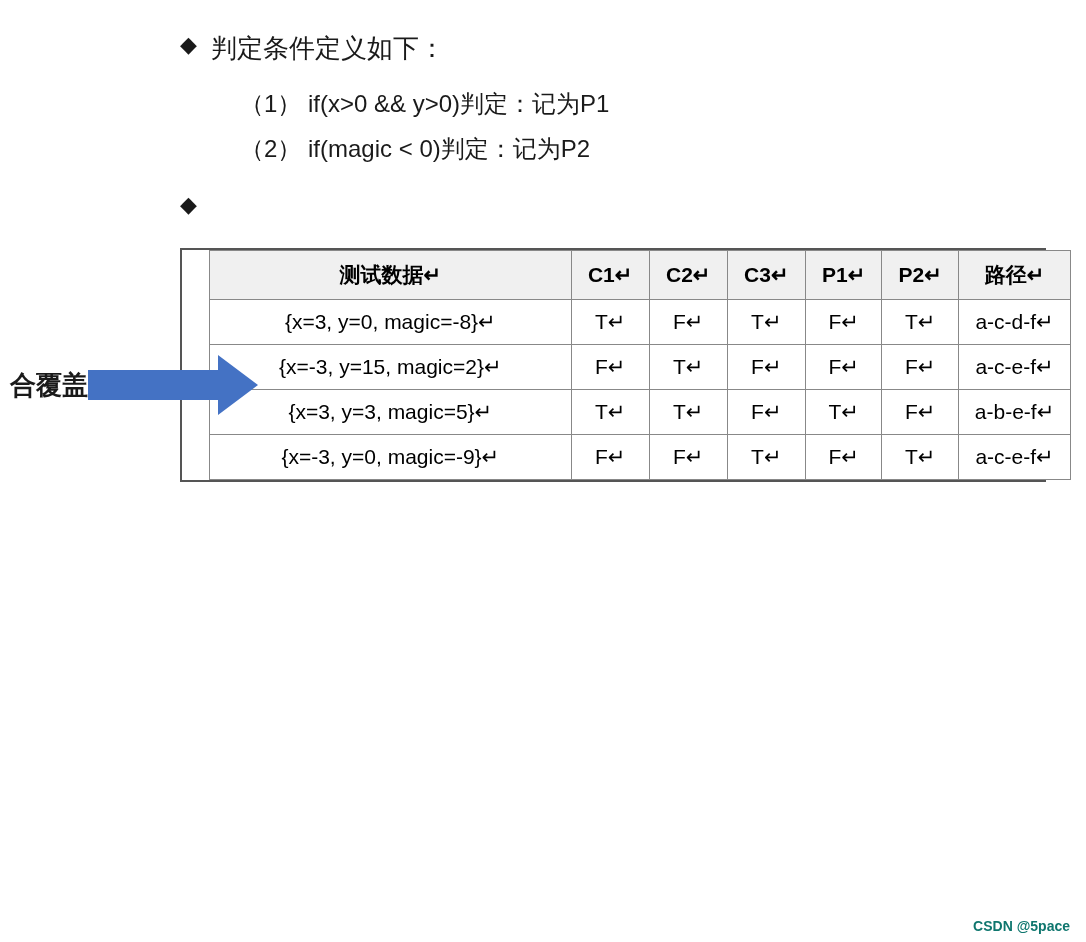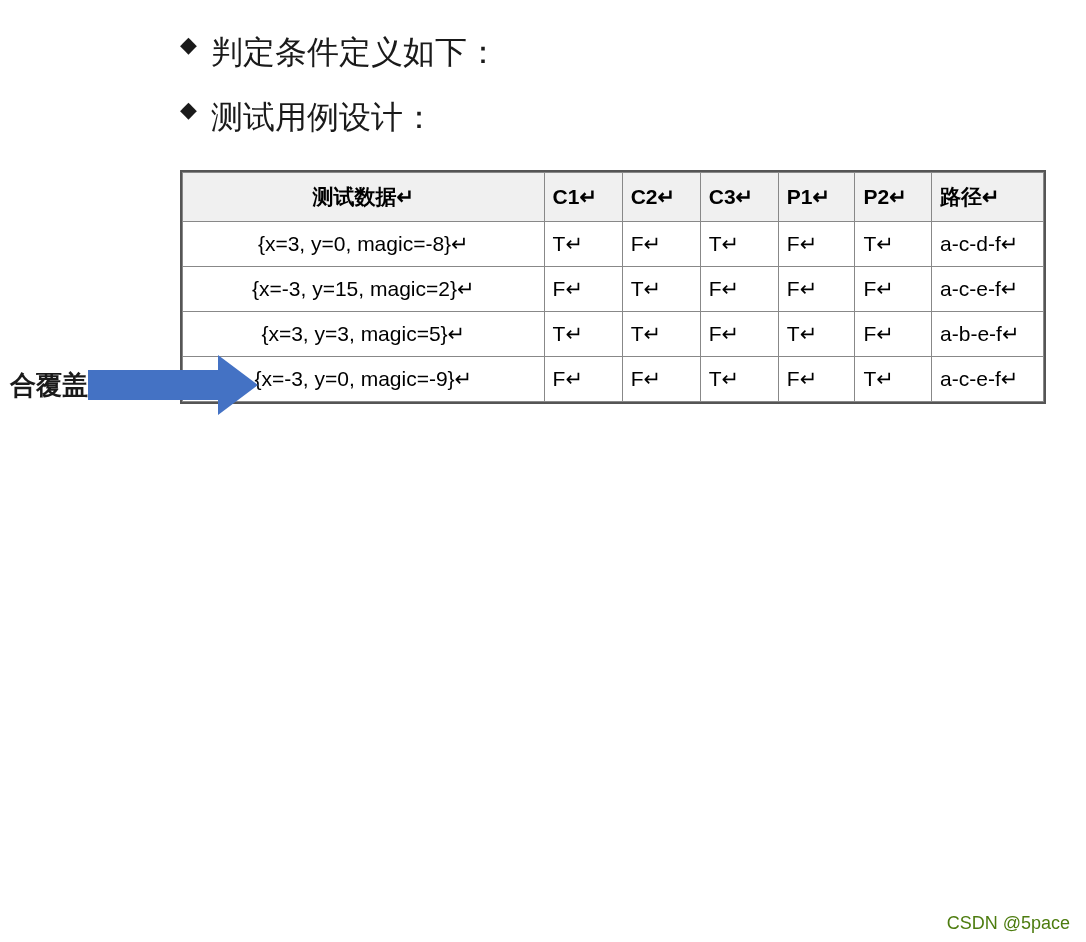--- a/index.html
+++ b/index.html
@@ -37,21 +37,21 @@
 
     .bullet-diamond {
       color: #1a1a1a;
       font-size: 22px;
       margin-right: 14px;
       margin-top: 2px;
       flex-shrink: 0;
     }
 
     .bullet-text {
-      font-size: 32px;
+      font-size: 26px;
       color: #1a1a1a;
       font-weight: 500;
       line-height: 1.4;
     }
 
     .conditions-list {
       margin-left: 60px;
       margin-bottom: 18px;
     }
 
@@ -67,26 +67,27 @@
       margin-left: 0;
       margin-right: 0;
       margin-top: 30px;
       border: 2px solid #555;
     }
 
     table {
       width: 100%;
       border-collapse: collapse;
       font-size: 21px;
+      margin-left: 27px;
     }
 
     table th, table td {
       border: 1px solid #888;
       padding: 10px 8px;
-      text-align: left;
+      text-align: center;
     }
 
     table thead th {
       background: #f0f0f0;
       font-weight: bold;
       font-size: 21px;
     }
 
     table tbody tr:nth-child(odd) {
       background: #fff;
@@ -109,22 +110,23 @@
 
     .col-path {
       min-width: 110px;
       width: 13%;
     }
 
     .watermark {
       position: absolute;
       bottom: 8px;
       right: 16px;
-      font-size: 18px;
-      color: #4d7c0f;
+      font-size: 14px;
+      color: #0f766e;
+      font-weight: bold;
     }
 
     
     .arrow-overlay {
       position: absolute;
       left: 0;
       top: 355px;
       display: flex;
       align-items: center;
       z-index: 10;
@@ -157,27 +159,32 @@
 
   <div class="content-area">
 
     <div class="bullet-section">
       <div class="bullet-item">
         <span class="bullet-diamond">◆</span>
         <span class="bullet-text">判定条件定义如下：</span>
       </div>
 
       <div class="conditions-list">
+        <div class="condition-item">
+          <span>（1）  if(x&gt;0 &amp;&amp; y&gt;0)判定：记为P1</span>
+        </div>
+        <div class="condition-item">
+          <span>（2）  if(magic &lt; 0)判定：记为P2</span>
+        </div>
       </div>
     </div>
 
     <div class="bullet-section">
       <div class="bullet-item">
         <span class="bullet-diamond">◆</span>
-        <span class="bullet-text">测试用例设计：</span>
       </div>
     </div>
 
     <div class="table-container">
       <table>
         <thead>
           <tr>
             <th class="col-data">测试数据↵</th>
             <th class="col-narrow">C1↵</th>
             <th class="col-narrow">C2↵</th>

